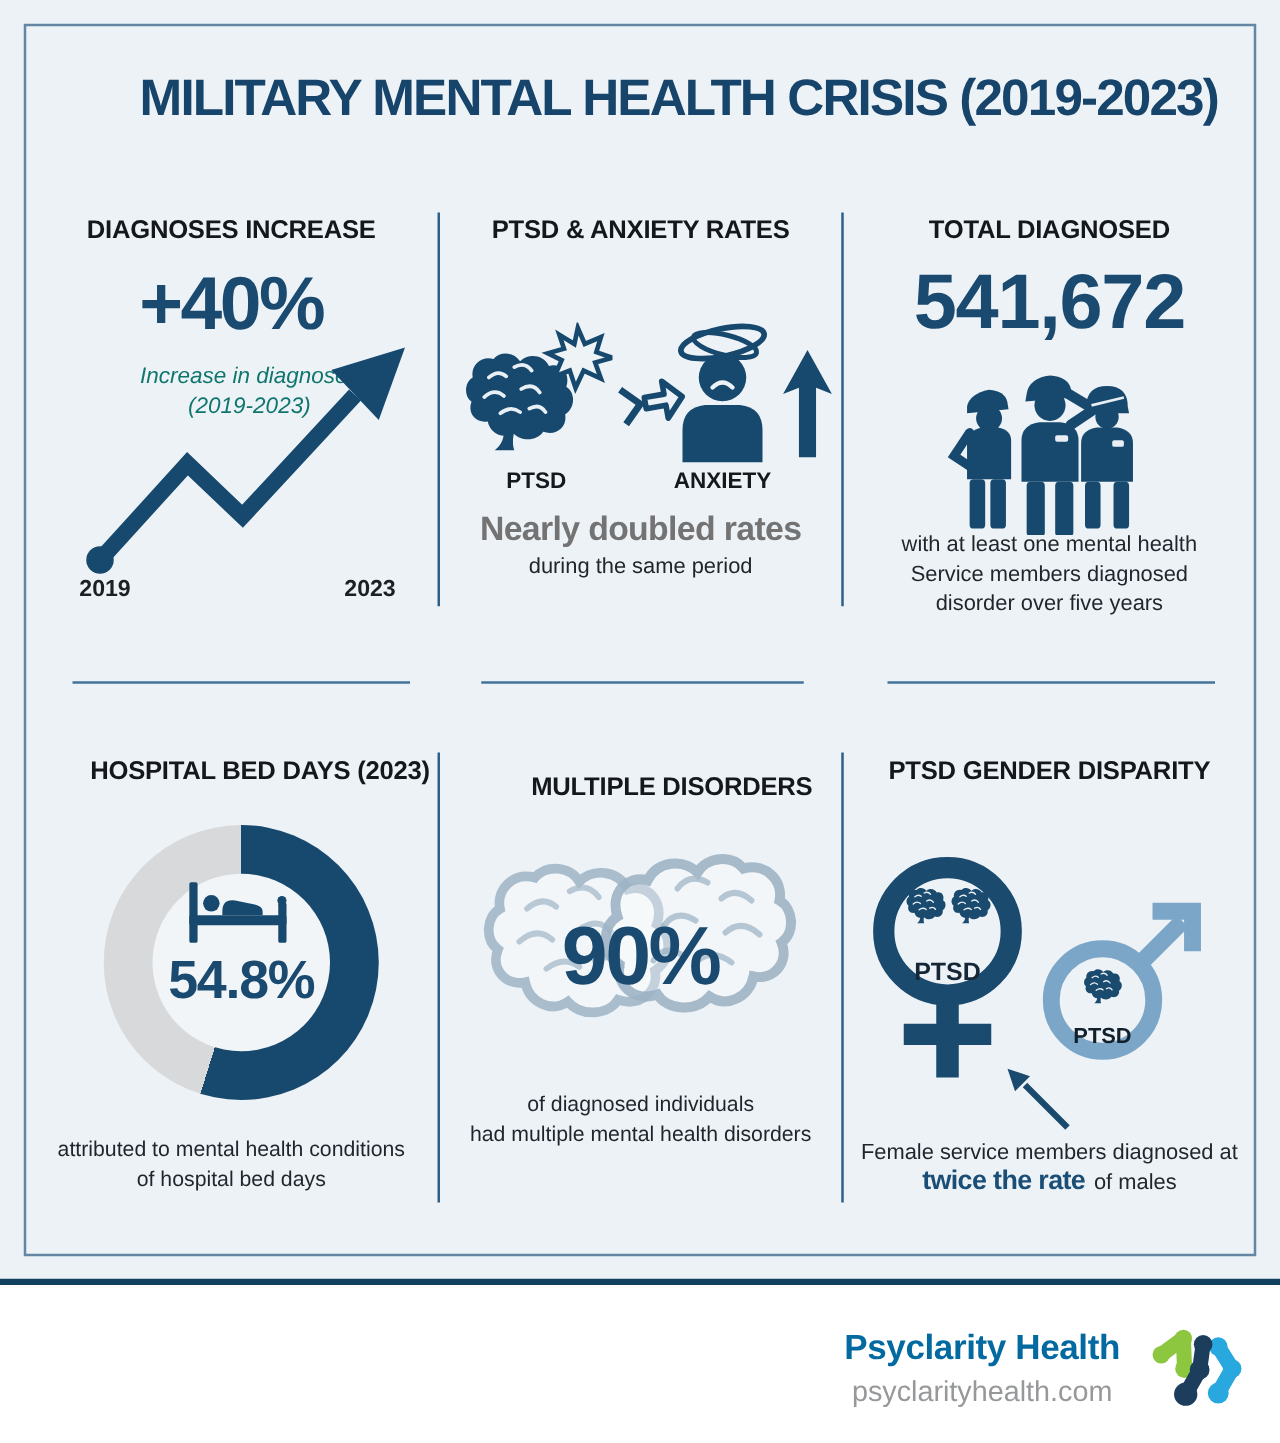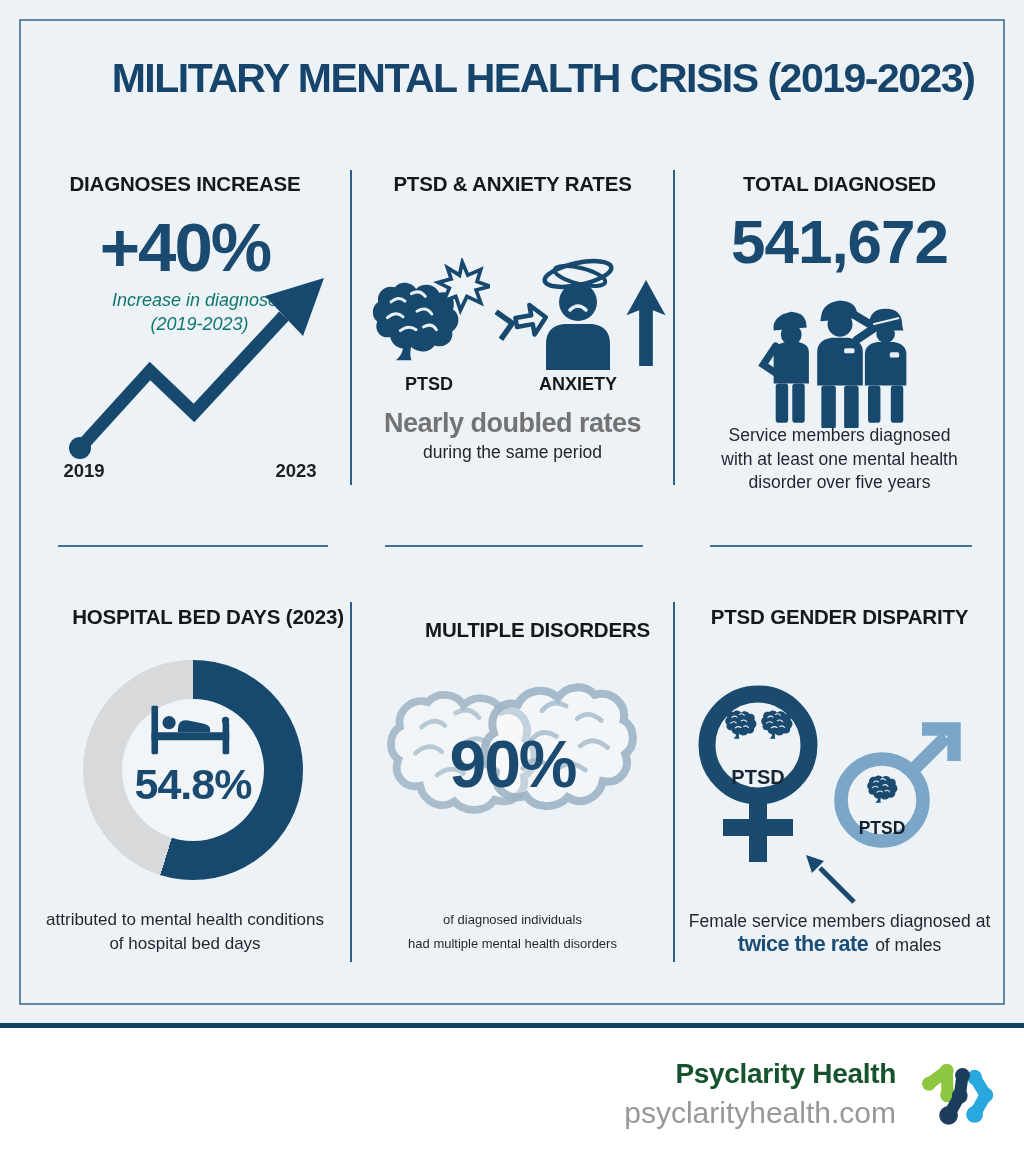--- a/index.html
+++ b/index.html
@@ -20,21 +20,21 @@
   .vdiv{position:absolute;width:2px;background:#2e6089;}
   .v1{left:350px;top:170px;height:315px;}
   .v2{left:673px;top:170px;height:315px;}
   .v3{left:350px;top:602px;height:360px;}
   .v4{left:673px;top:602px;height:360px;}
   .hdiv{position:absolute;top:545px;height:2px;background:#44739a;}
   .hd1{left:58px;width:270px;}
   .hd2{left:385px;width:258px;}
   .hd3{left:710px;width:262px;}
   .stat{position:absolute;text-align:center;font-weight:bold;color:#1a4a70;}
-  .stat40{left:19px;top:208px;width:332px;font-size:69px;letter-spacing:-2px;}
+  .stat40{left:19px;top:208px;width:332px;font-size:60px;letter-spacing:-2px;}
   .sub40{position:absolute;left:19px;top:288px;width:361px;text-align:center;
     font-size:18px;line-height:24px;color:#0f766e;font-weight:500;font-style:italic;}
   .blk{display:block;}
   .trend-svg{position:absolute;left:52px;top:266px;width:286px;height:200px;}
   .year{position:absolute;top:460px;text-align:center;font-size:18.5px;font-weight:600;color:#1b2026;}
   .ystart{left:48px;width:72px;}
   .yend{left:258px;width:76px;}
   .brain-burst-svg{position:absolute;left:368px;top:258px;width:122px;height:112px;}
   .chev-arrow-svg{position:absolute;left:490px;top:298px;width:58px;height:46px;}
   .dizzy-svg{position:absolute;left:534px;top:258px;width:88px;height:112px;}
@@ -51,33 +51,33 @@
   .caption{position:absolute;text-align:center;font-size:17.5px;line-height:23.5px;color:#1f252c;font-weight:500;}
   .cap3{left:694px;top:424px;width:291px;}
   .donut{position:absolute;left:83px;top:660px;width:220px;height:220px;border-radius:50%;
     background:conic-gradient(#17496e 0deg 197.3deg,#d7d9db 197.3deg 360deg);}
   .donut::after{content:"";position:absolute;inset:39px;border-radius:50%;background:#f1f5f8;}
   .bed-svg{position:absolute;left:150px;top:704px;width:88px;height:52px;z-index:2;}
   .stat548{left:83px;top:760px;width:220px;font-size:43px;letter-spacing:-1px;z-index:2;}
   .cap4{left:19px;top:908px;width:332px;font-size:17px;}
   .brains-outline-svg{position:absolute;left:378px;top:658px;width:268px;height:208px;}
   .stat47{left:351px;top:726px;width:323px;font-size:66px;letter-spacing:-2px;z-index:2;}
-  .cap5{left:351px;top:908px;width:323px;font-size:13px;}
+  .cap5{left:351px;top:872px;width:323px;font-size:17px;}
   .female-svg{position:absolute;left:694px;top:650px;width:152px;height:238px;}
   .male-svg{position:absolute;left:816px;top:696px;width:164px;height:164px;}
   .annot-svg{position:absolute;left:796px;top:846px;width:70px;height:64px;}
   .cap6a{left:674px;top:910px;width:331px;}
   .cap6b{position:absolute;left:674px;top:931px;width:331px;text-align:center;line-height:27px;}
   .cap6b b{font-size:21.5px;font-weight:bold;color:#1b4e76;letter-spacing:-0.5px;}
   .cap6b span{font-size:17.5px;color:#22272d;font-weight:500;margin-left:7px;}
   .footer{position:absolute;left:0;top:1028px;width:1024px;height:126px;background:#ffffff;}
   .footer-inner{position:absolute;right:28px;top:24px;display:flex;align-items:center;gap:20px;}
   .brand-text{text-align:right;}
-  .brand-name{font-size:28px;font-weight:bold;color:#14532d;letter-spacing:-0.3px;}
-  .brand-site{font-size:30px;color:#96989a;margin-top:6px;}
+  .brand-name{font-size:28px;font-weight:bold;color:#0369a1;letter-spacing:-0.3px;}
+  .brand-site{font-size:23px;color:#96989a;margin-top:6px;text-align:center;}
   svg text{font-family:"Liberation Sans",sans-serif;}
 </style>
 </head>
 <body>
 
 <svg width="0" height="0" style="position:absolute" aria-hidden="true">
   <defs>
     <symbol id="brain" viewBox="0 0 100 92">
       <path fill="currentColor" d="M50,11 C45,3 33,2 27,9 C16,6 7,15 9,25 C2,29 1,41 8,46 C4,56 12,65 22,63 C24,73 35,79 44,73 C51,81 65,80 70,72 C82,76 91,67 89,57 C98,51 98,38 90,33 C94,21 85,12 75,15 C70,5 57,4 50,11 Z"></path>
       <path fill="currentColor" d="M36,72 C36,80 32,85 28,88 L45,88 C43,82 44,76 45,72 Z"></path>
@@ -167,22 +167,22 @@
 
     <path d="M108,36 Q108,20 124,20 Q140,20 140,36 L141,41 L107,41 Z"></path>
     <path d="M112,35 L137,29" stroke="#e8eef3" stroke-width="2" fill="none"></path>
     <circle cx="124" cy="44" r="9"></circle>
     <path d="M104,94 L104,64 Q104,54 116,52 L132,52 Q144,54 144,64 L144,94 Z"></path>
     <rect x="128" y="62" width="9" height="5" rx="1.5" fill="#e8eef3"></rect>
     <rect x="107" y="94" width="12" height="36" rx="3"></rect>
     <rect x="129" y="94" width="12" height="36" rx="3"></rect>
   </svg>
   <div class="caption cap3">
+    <span class="blk">with at least one mental health</span>
     <span class="blk">Service members diagnosed</span>
-    <span class="blk">with at least one mental health</span>
     <span class="blk">disorder over five years</span>
   </div>
 
   <div class="ph ph4">HOSPITAL BED DAYS (2023)</div>
   <div class="donut"></div>
   <svg class="bed-svg" viewBox="0 0 120 70" fill="#17496e">
     <rect x="2" y="2" width="9" height="66" rx="2"></rect>
     <circle cx="26" cy="25" r="9"></circle>
     <path d="M38,34 Q38,20 52,22 L72,26 Q82,28 82,34 L82,38 L38,38 Z"></path>
     <rect x="2" y="38" width="106" height="11" rx="2"></rect>

